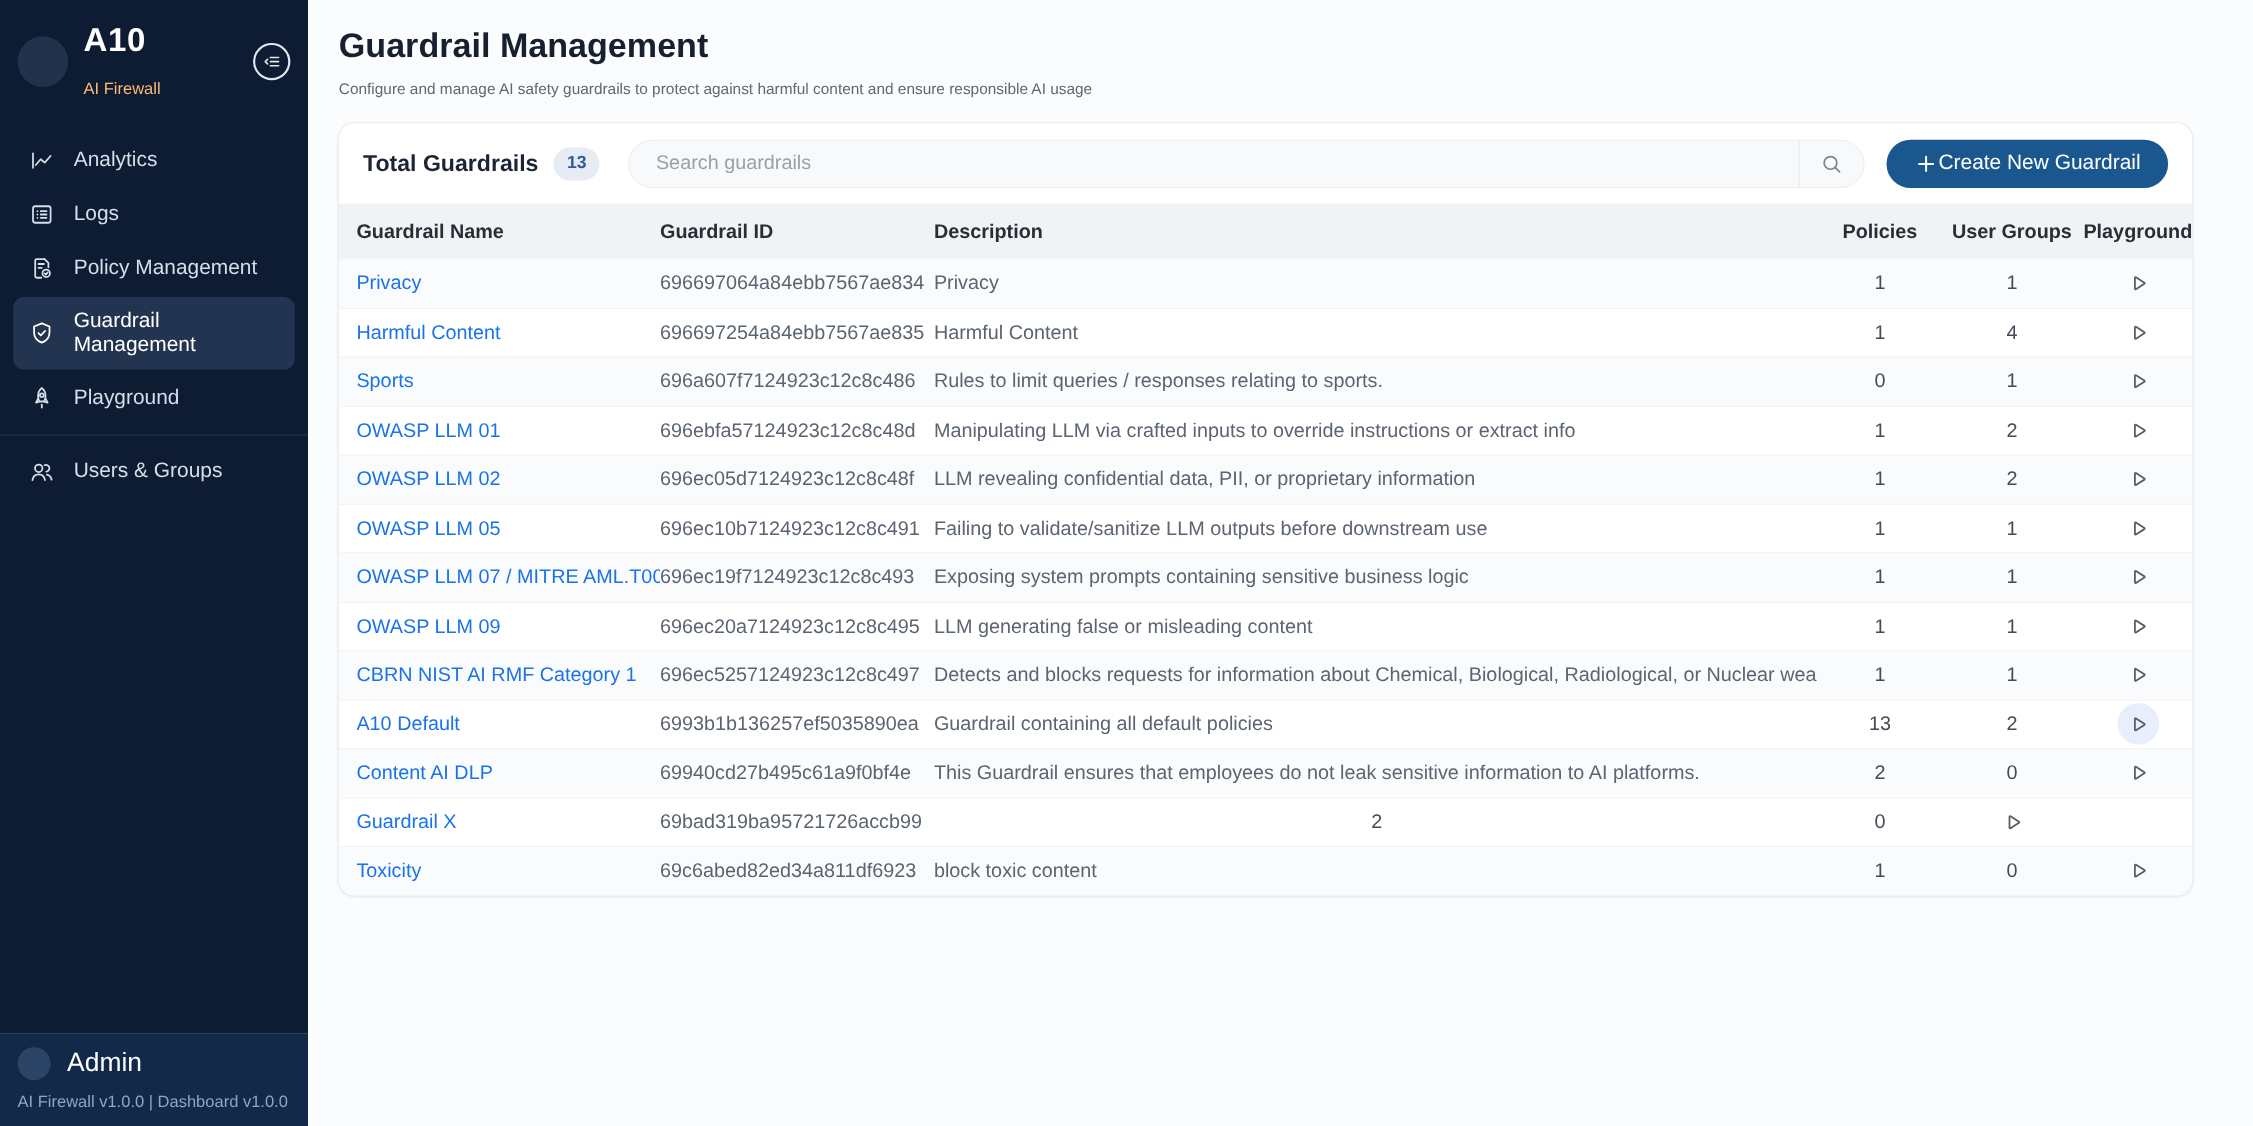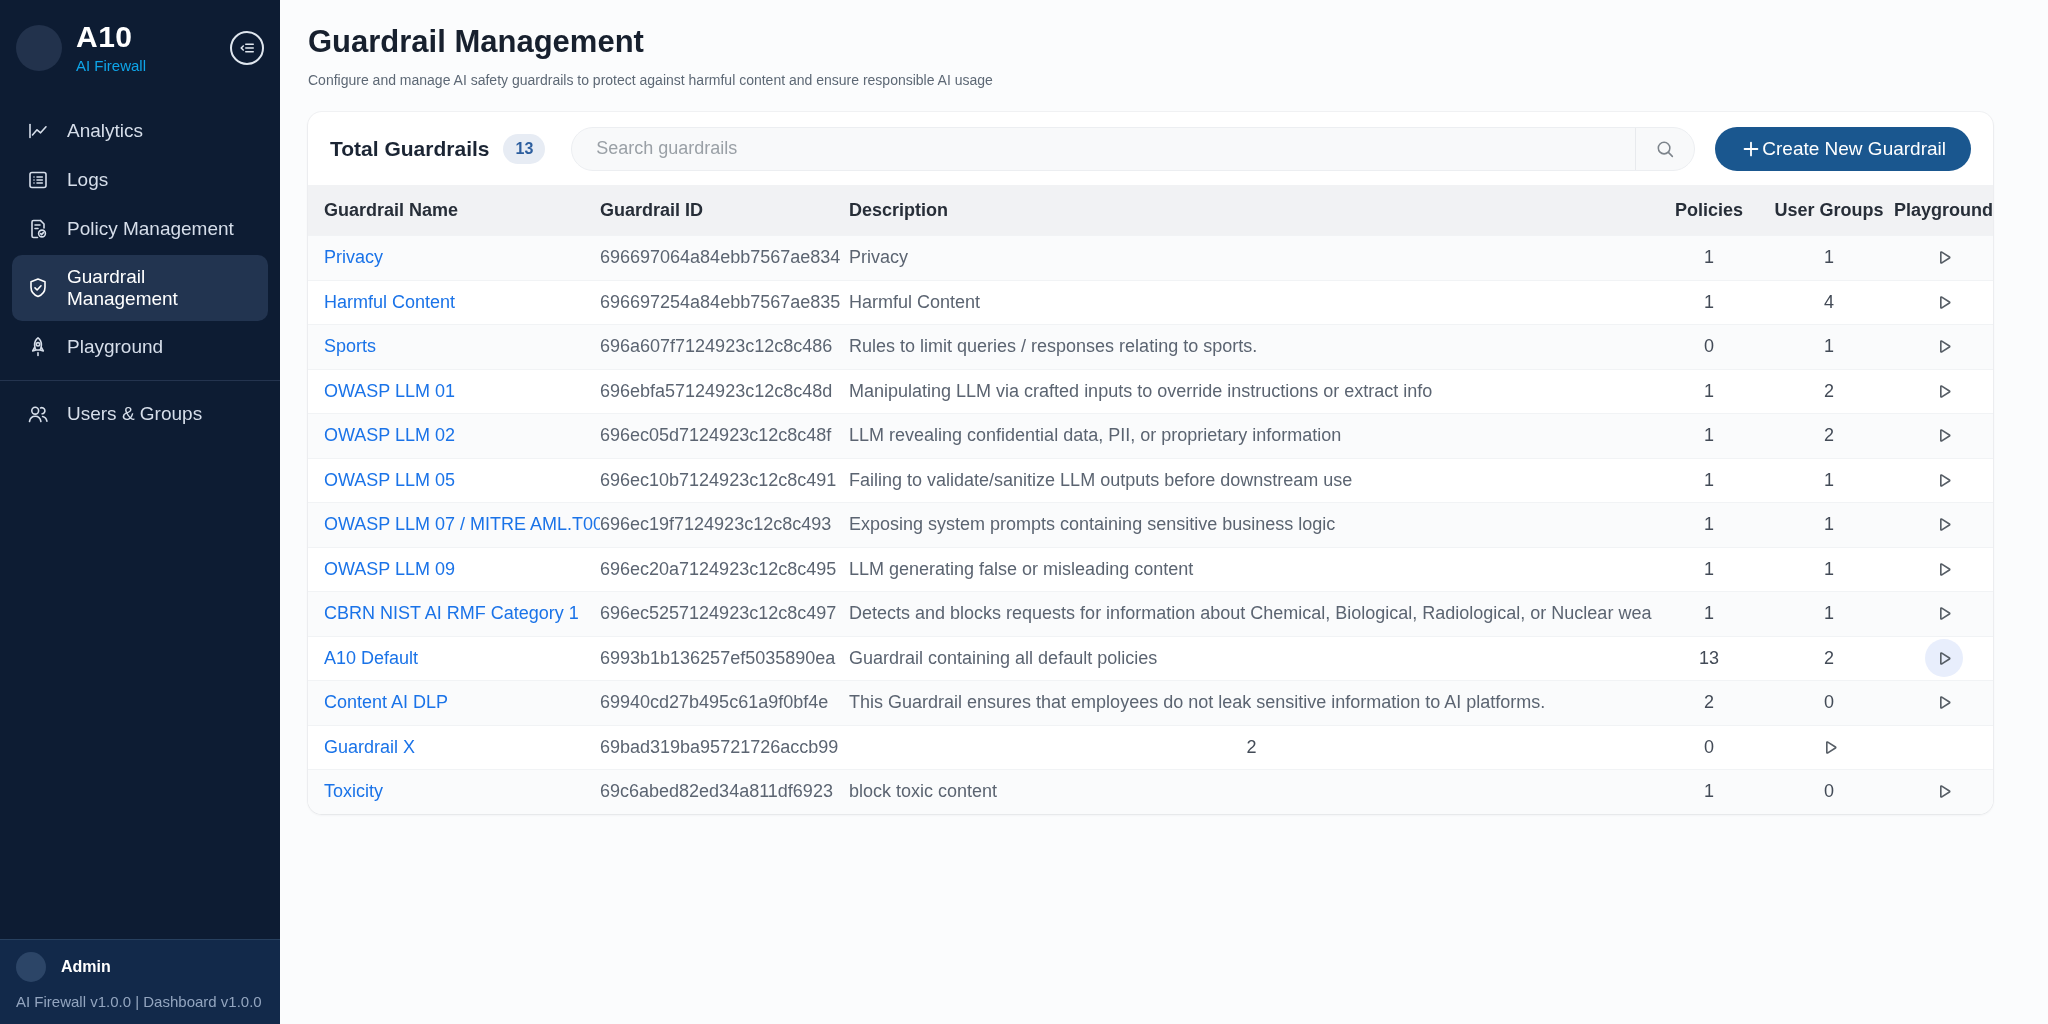--- a/index.html
+++ b/index.html
@@ -14,41 +14,41 @@
   
   .sidebar {
     width: 280px; min-width: 280px; height: 100%;
     background: #0d1c33; color: #d6deea;
     display: flex; flex-direction: column;
   }
   .logo-row { display: flex; align-items: center; padding: 22px 16px 18px 16px; }
   .logo-avatar { width: 46px; height: 46px; border-radius: 50%; background: #22324c; }
   .logo-text { margin-left: 14px; }
   .logo-title { font-size: 30px; font-weight: 800; color: #ffffff; letter-spacing: .5px; line-height: 1; }
-  .logo-sub { font-size: 15px; color: #0ea5e9; margin-top: 5px; }
+  .logo-sub { font-size: 15px; color: #fdba74; margin-top: 20px; }
   .collapse-btn {
     margin-left: auto; width: 34px; height: 34px; border-radius: 50%;
     border: 2px solid #dfe6ee; background: transparent; color: #dfe6ee;
     display: flex; align-items: center; justify-content: center; cursor: pointer; padding: 0;
   }
   .nav { padding: 16px 12px 0; }
   .nav-item {
     display: flex; align-items: center; gap: 17px;
     padding: 11px 14px; border-radius: 10px; margin-bottom: 3px;
     font-size: 19px; color: #d6deea; cursor: pointer;
   }
   .nav-item.active { background: #223450; color: #ffffff; font-weight: 500; }
   .nav-icon { width: 24px; height: 24px; display: flex; flex: none; }
   .nav-icon svg { width: 24px; height: 24px; fill: none; stroke: currentColor; stroke-width: 1.6; stroke-linecap: round; stroke-linejoin: round; }
   .nav-divider { border-top: 1px solid #24344f; margin: 10px -12px; }
 
   .sidebar-footer { margin-top: auto; background: #12294a; border-top: 1px solid #27405f; padding: 12px 16px 14px; }
   .user-row { display: flex; align-items: center; gap: 15px; }
   .user-avatar { width: 30px; height: 30px; border-radius: 50%; background: #2c4567; }
-  .user-name { font-size: 16px; font-weight: 700; color: #ffffff; }
+  .user-name { font-size: 24px; font-weight: 400; color: #ffffff; }
   .version { font-size: 15px; color: #93a5bf; margin-top: 11px; }
 
   
   .main { flex: 1; padding: 24px 16px 0 28px; }
   .page-title { font-size: 31px; font-weight: 700; color: #17202e; margin: 0; line-height: 36px; }
   .page-sub { font-size: 14px; color: #5d6875; margin: 8px 0 0; line-height: 24px; }
 
   .card {
     margin-top: 20px; background: #ffffff; border-radius: 14px;
     box-shadow: 0 1px 3px rgba(16,24,40,.07), 0 0 0 1px rgba(16,24,40,.04);

